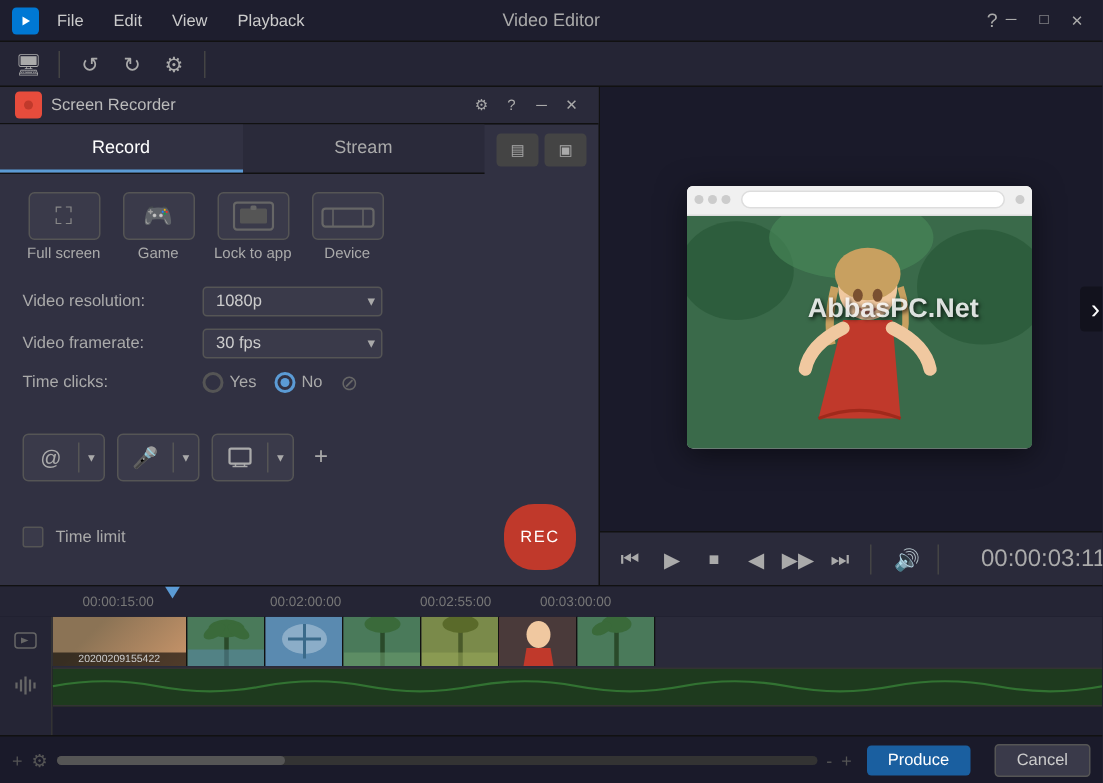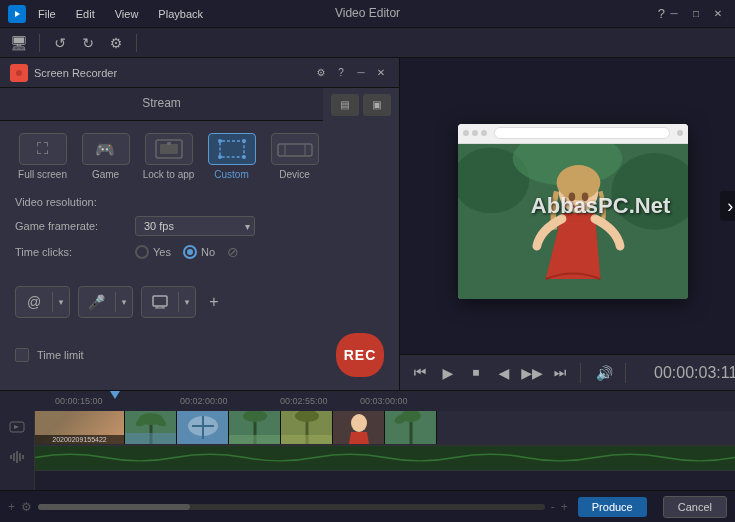--- a/index.html
+++ b/index.html
@@ -389,32 +389,32 @@
     }
     .rec-button {
       margin-left: auto;
       width: 48px;
       height: 44px;
       background: #c0392b;
       border-radius: 20px;
       display: flex;
       align-items: center;
       justify-content: center;
-      font-size: 14px;
-      font-weight: bold;
+      font-size: 11px;
+      font-weight: normal;
       color: white;
       cursor: pointer;
       letter-spacing: 1px;
     }
     .watermark {
       position: absolute;
       top: 50%;
       left: 50%;
       transform: translate(-30%, -50%);
-      font-size: 22px;
+      font-size: 18px;
       font-weight: bold;
       color: rgba(255,255,255,0.85);
       z-index: 10;
       pointer-events: none;
       text-shadow: 1px 1px 3px rgba(0,0,0,0.8);
       text-align: center;
     }
 
     
     .right-panel {
@@ -769,20 +769,21 @@
         <div class="recorder-controls">
           <div class="rec-ctrl-btn">⚙</div>
           <div class="rec-ctrl-btn">?</div>
           <div class="rec-ctrl-btn">─</div>
           <div class="rec-ctrl-btn">✕</div>
         </div>
       </div>
 
       <div class="tabs-row">
         <div class="recorder-tabs" style="flex:1;">
+          <div class="rec-tab active">Record</div>
           <div class="rec-tab">Stream</div>
         </div>
         <div class="tabs-right-icons">
           <div class="tab-icon-btn">▤</div>
           <div class="tab-icon-btn">▣</div>
         </div>
       </div>
 
       <div class="mode-section">
         <div class="mode-buttons">
@@ -805,53 +806,46 @@
             <div class="mode-icon-box">
               <svg width="28" height="20" viewBox="0 0 28 20">
                 <rect x="1" y="1" width="26" height="18" rx="2" fill="none" stroke="#666" stroke-width="1.5"></rect>
                 <rect x="5" y="5" width="18" height="10" rx="1" fill="#555"></rect>
                 <rect x="12" y="3" width="4" height="3" rx="1" fill="#666"></rect>
               </svg>
             </div>
             <span class="mode-btn-label">Lock to app</span>
           </div>
 
-          <div class="mode-btn active">
-            <div class="mode-icon-box">
-              <svg width="28" height="20" viewBox="0 0 28 20">
-                <rect x="2" y="2" width="24" height="16" rx="2" fill="none" stroke="#5b9bd5" stroke-width="1.5" stroke-dasharray="3,2"></rect>
-                <circle cx="2" cy="2" r="2" fill="#5b9bd5"></circle>
-                <circle cx="26" cy="2" r="2" fill="#5b9bd5"></circle>
-                <circle cx="2" cy="18" r="2" fill="#5b9bd5"></circle>
-                <circle cx="26" cy="18" r="2" fill="#5b9bd5"></circle>
-              </svg>
-            </div>
-            <span class="mode-btn-label">Custom</span>
-          </div>
 
           <div class="mode-btn">
             <div class="mode-icon-box">
               <svg width="36" height="20" viewBox="0 0 36 20">
                 <rect x="1" y="5" width="34" height="12" rx="2" fill="none" stroke="#666" stroke-width="1.5"></rect>
                 <line x1="8" y1="5" x2="8" y2="17" stroke="#666" stroke-width="1"></line>
                 <line x1="28" y1="5" x2="28" y2="17" stroke="#666" stroke-width="1"></line>
               </svg>
             </div>
             <span class="mode-btn-label">Device</span>
           </div>
 
         </div>
       </div>
 
       <div class="settings-section">
         <div class="setting-row">
           <span class="setting-label">Video resolution:</span>
+          <div class="dropdown-wrapper">
+            <select class="setting-dropdown">
+              <option>1080p</option>
+            </select>
+          </div>
         </div>
         <div class="setting-row">
-          <span class="setting-label">Game framerate:</span>
+          <span class="setting-label">Video framerate:</span>
           <div class="dropdown-wrapper">
             <select class="setting-dropdown">
               <option>30 fps</option>
             </select>
           </div>
         </div>
         <div class="setting-row">
           <span class="setting-label">Time clicks:</span>
           <div class="radio-group">
             <label class="radio-label">

